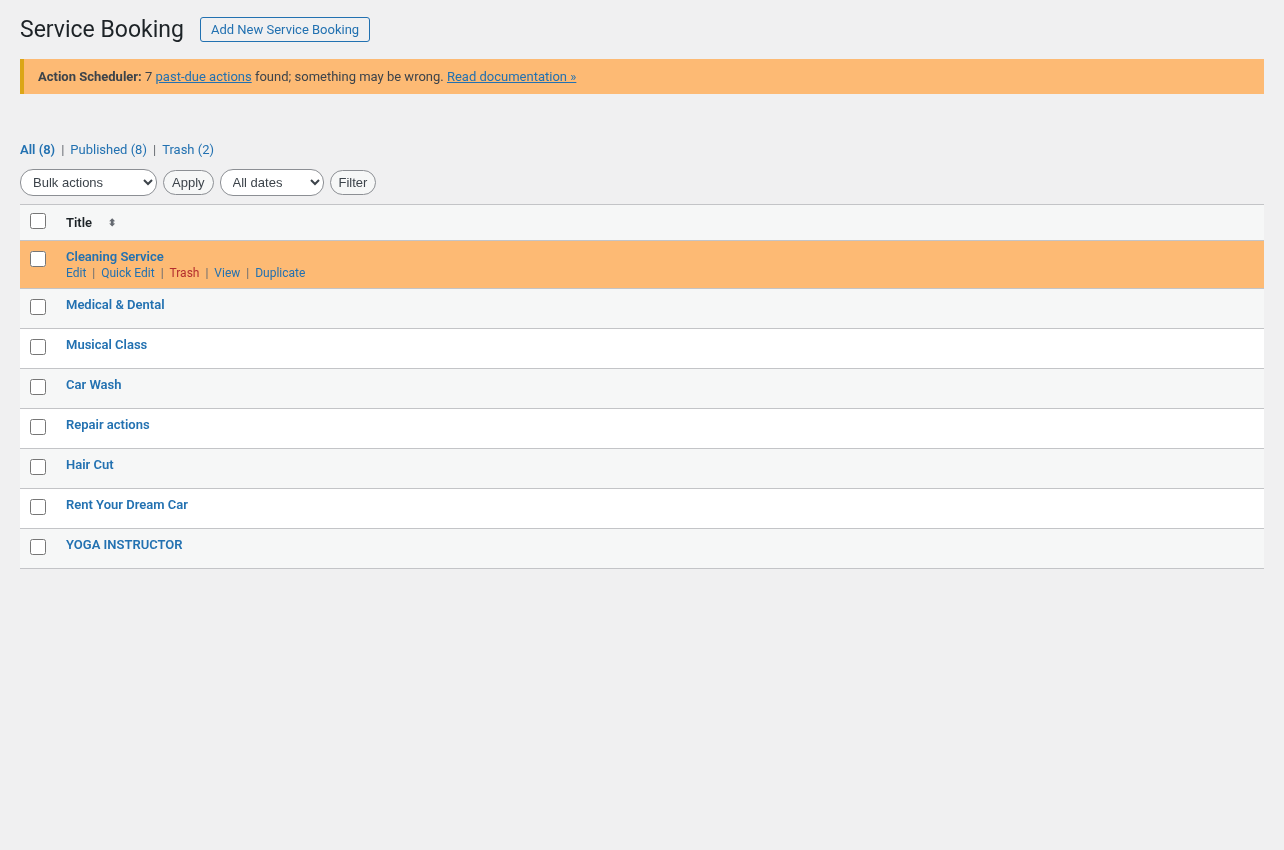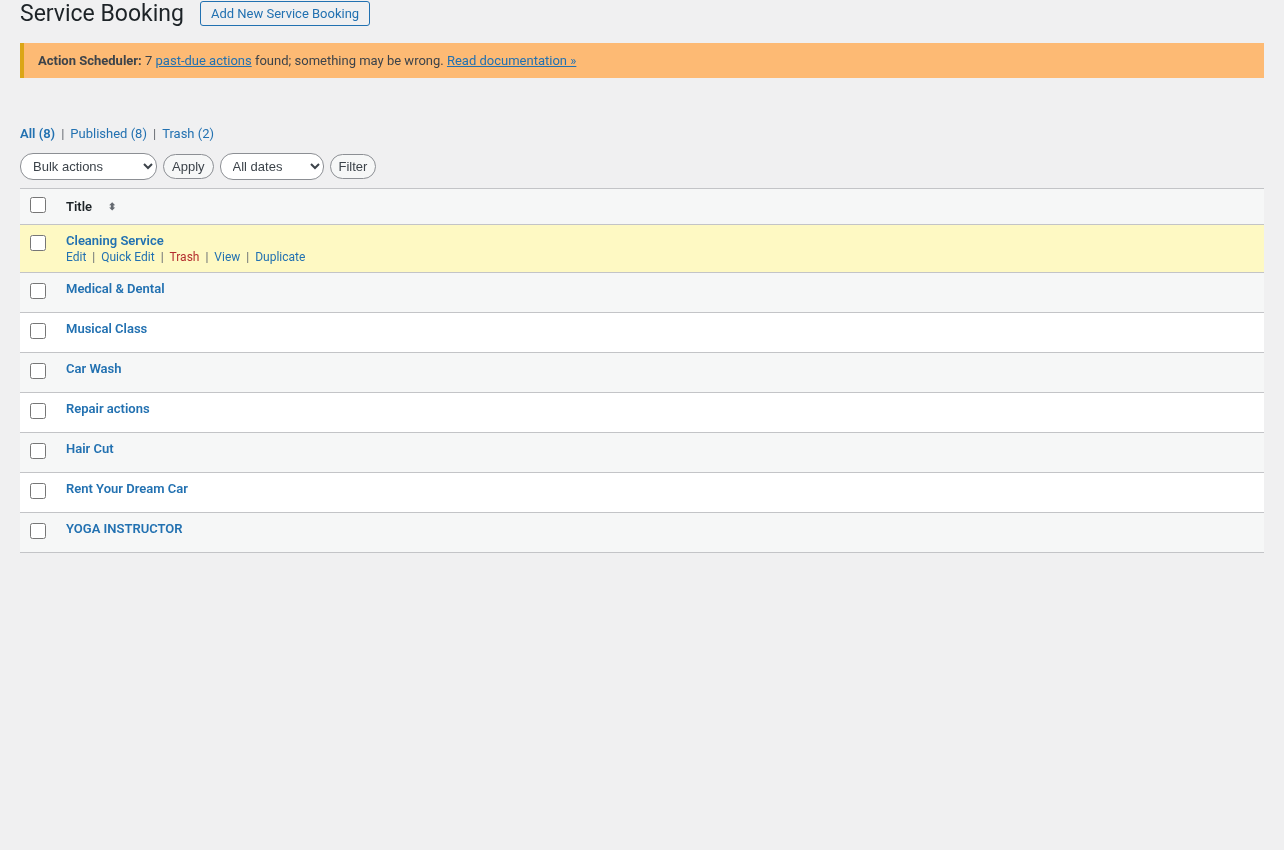--- a/index.html
+++ b/index.html
@@ -4,21 +4,21 @@
   <style>
     * { box-sizing: border-box; margin: 0; padding: 0; }
     body {
       font-family: -apple-system, BlinkMacSystemFont, "Segoe UI", Roboto, sans-serif;
       font-size: 13px;
       background: #f0f0f1;
       color: #3c434a;
       min-height: 850px;
     }
     .page-wrap {
-      padding: 0 20px;
+      padding: 16px 20px;
       max-width: 1284px;
     }
     
     .page-header {
       display: flex;
       align-items: center;
       gap: 16px;
       margin-bottom: 16px;
     }
     .page-title {
@@ -126,21 +126,21 @@
     .wp-list-table tr.item-row {
       border-bottom: 1px solid #c3c4c7;
     }
     .wp-list-table tr.item-row:nth-child(odd) {
       background: #fff;
     }
     .wp-list-table tr.item-row:nth-child(even) {
       background: #f6f7f7;
     }
     .wp-list-table tr.item-row.hover-row {
-      background: #fef9c3;
+      background: #fdba74;
     }
     .wp-list-table td {
       padding: 8px 10px;
       vertical-align: top;
     }
     .wp-list-table td.check-column {
       padding: 10px 10px;
       width: 36px;
     }
     .row-title {

